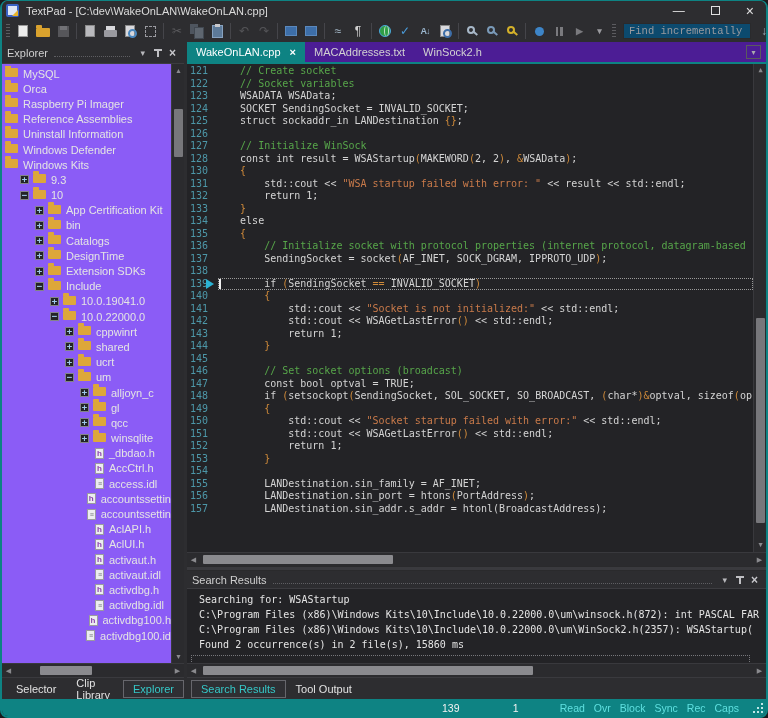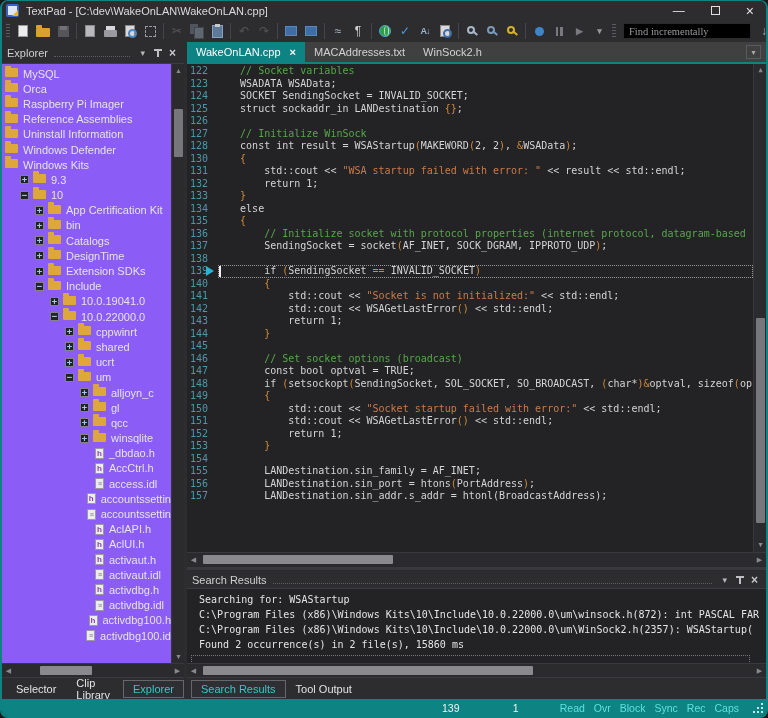--- a/index.html
+++ b/index.html
@@ -53,22 +53,22 @@
   .s-globe{width:12px;height:12px;border-radius:50%;background:#2f9e46;border:1px solid #49a8dc;position:relative;}
   .s-globe::before{content:'';position:absolute;left:4px;top:0;width:3px;height:10px;border-left:1px solid #bfe0c8;border-right:1px solid #bfe0c8;border-radius:50%;}
   .s-docmag{width:10px;height:12px;background:#d9d9dd;border:1px solid #8a8a8a;position:relative;}
   .s-docmag::after{content:'';position:absolute;right:-3px;top:3px;width:5px;height:5px;border:2px solid #3d6ea8;border-radius:50%;}
   .s-mag{width:8px;height:8px;border:2px solid currentColor;border-radius:50%;position:relative;margin:-2px 2px 0 0;}
   .s-mag::after{content:'';position:absolute;width:6px;height:2px;background:currentColor;transform:rotate(40deg);right:-5px;bottom:-2px;}
   .s-dot{width:9px;height:9px;border-radius:50%;background:#3d85c8;}
   .s-pause{position:relative;width:9px;height:9px;}
   .s-pause::before{content:'';position:absolute;left:1px;top:0;width:2.5px;height:9px;background:#7a7a7e;}
   .s-pause::after{content:'';position:absolute;left:5.5px;top:0;width:2.5px;height:9px;background:#7a7a7e;}
-  .find-box{width:128px;height:16px;background:#000000;border:1px solid #2a2a2c;color:#c8c8c8;
-    font-family:Liberation Serif, serif;font-size:10.5px;padding:0 5px;margin:0 4px;outline:none;}
+  .find-box{width:128px;height:16px;background:#0c4a6e;border:1px solid #2a2a2c;color:#c8c8c8;
+    font-family:Liberation Mono, monospace;font-size:10.5px;padding:0 5px;margin:0 4px;outline:none;}
   .find-box::placeholder{color:#9a9a9e;}
   .nav-arrow{font-size:12px;color:#9fb0bd;padding:0 6px;}
   
   .main{flex:1;display:flex;min-height:0;}
   .vsplit{width:3px;background:#2d2d30;flex:none;}
   
   .left-panel{width:182px;flex:none;display:flex;flex-direction:column;min-height:0;}
   .panel-header{height:22px;flex:none;display:flex;align-items:center;padding:0 5px;background:#2d2d30;border-bottom:1px solid #3c3c40;}
   .panel-title{font-size:11px;color:#cfcfcf;white-space:nowrap;}
   .leader{flex:1;border-bottom:1px dotted #5e5e62;height:8px;margin:0 6px;}
@@ -94,21 +94,21 @@
   .sb-thumb{position:absolute;left:2px;width:9px;background:#77777b;border-radius:1px;}
   .hscroll{height:14px;flex:none;background:#2b2b2e;border-top:1px solid #39393d;position:relative;}
   .hsb-arrow{position:absolute;top:0;width:13px;height:13px;color:#8a8a8e;font-size:7px;line-height:13px;text-align:center;}
   .hsb-thumb{position:absolute;top:2px;height:9px;background:#8a8a8e;border-radius:1px;}
   
   .btabs{height:22px;flex:none;display:flex;align-items:center;background:#2d2d30;border-top:1px solid #3a3a3e;padding-left:4px;}
   .btab{padding:2px 9px;font-size:11px;color:#e2e2e2;border:1px solid transparent;}
   .btab.active{color:#35c8c8;border:1px solid #66666c;background:#2f2f33;}
   
   .right-panel{flex:1;display:flex;flex-direction:column;min-width:0;min-height:0;}
-  .tabstrip{height:22px;flex:none;display:flex;align-items:flex-end;background:#404040;border-bottom:2px solid var(--accent);position:relative;}
+  .tabstrip{height:22px;flex:none;display:flex;align-items:flex-end;background:#4c1d95;border-bottom:2px solid var(--accent);position:relative;}
   .etab{height:20px;display:flex;align-items:center;padding:0 9px;font-size:11px;color:#d2d2d2;}
   .etab.active{background:var(--accent);color:#ffffff;}
   .etab .closex{margin-left:9px;font-weight:bold;font-size:11px;}
   .tab-overflow{position:absolute;right:5px;top:3px;width:15px;height:14px;border:1px solid #5a5a5e;color:#aaaaae;
     font-size:8px;text-align:center;line-height:13px;}
   .code{flex:1;background:#232326;position:relative;overflow:hidden;min-height:0;font-family:"DejaVu Sans Mono",monospace;font-size:10px;}
   .code-rows{position:absolute;left:0;top:1px;right:13px;overflow:hidden;}
   .cline{height:12.5px;display:flex;white-space:pre;position:relative;}
   .ln{width:29px;flex:none;color:var(--linenum);padding-left:3px;}
   .lc{flex:1;color:var(--codetext);overflow:hidden;}
@@ -475,20 +475,21 @@
             <span>MACAddresses.txt</span>
           </div>
           <div class="etab">
             <span>WinSock2.h</span>
           </div>
           <span class="tab-overflow">▾</span>
       </div>
 
       <div class="code">
         <div class="code-rows" id="code-rows">
+            <div class="cline"><span class="ln">121</span><span class="lc"><span class="tok-cm">    // Create socket</span></span></div>
             <div class="cline"><span class="ln">122</span><span class="lc"><span class="tok-cm">    // Socket variables</span></span></div>
             <div class="cline"><span class="ln">123</span><span class="lc"><span class="tok-tx">    WSADATA WSAData;</span></span></div>
             <div class="cline"><span class="ln">124</span><span class="lc"><span class="tok-tx">    SOCKET SendingSocket = INVALID_SOCKET;</span></span></div>
             <div class="cline"><span class="ln">125</span><span class="lc"><span class="tok-tx">    struct sockaddr_in LANDestination </span><span class="tok-pn">{}</span><span class="tok-tx">;</span></span></div>
             <div class="cline"><span class="ln">126</span><span class="lc"></span></div>
             <div class="cline"><span class="ln">127</span><span class="lc"><span class="tok-cm">    // Initialize WinSock</span></span></div>
             <div class="cline"><span class="ln">128</span><span class="lc"><span class="tok-tx">    const int result = WSAStartup</span><span class="tok-pn">(</span><span class="tok-tx">MAKEWORD</span><span class="tok-pn">(</span><span class="tok-tx">2, 2</span><span class="tok-pn">)</span><span class="tok-tx">, </span><span class="tok-pn">&amp;</span><span class="tok-tx">WSAData</span><span class="tok-pn">)</span><span class="tok-tx">;</span></span></div>
             <div class="cline"><span class="ln">130</span><span class="lc"><span class="tok-pn">    {</span></span></div>
             <div class="cline"><span class="ln">131</span><span class="lc"><span class="tok-tx">        std::cout &lt;&lt; </span><span class="tok-st">"WSA startup failed with error: "</span><span class="tok-tx"> &lt;&lt; result &lt;&lt; std::endl;</span></span></div>
             <div class="cline"><span class="ln">132</span><span class="lc"><span class="tok-tx">        return 1;</span></span></div>

